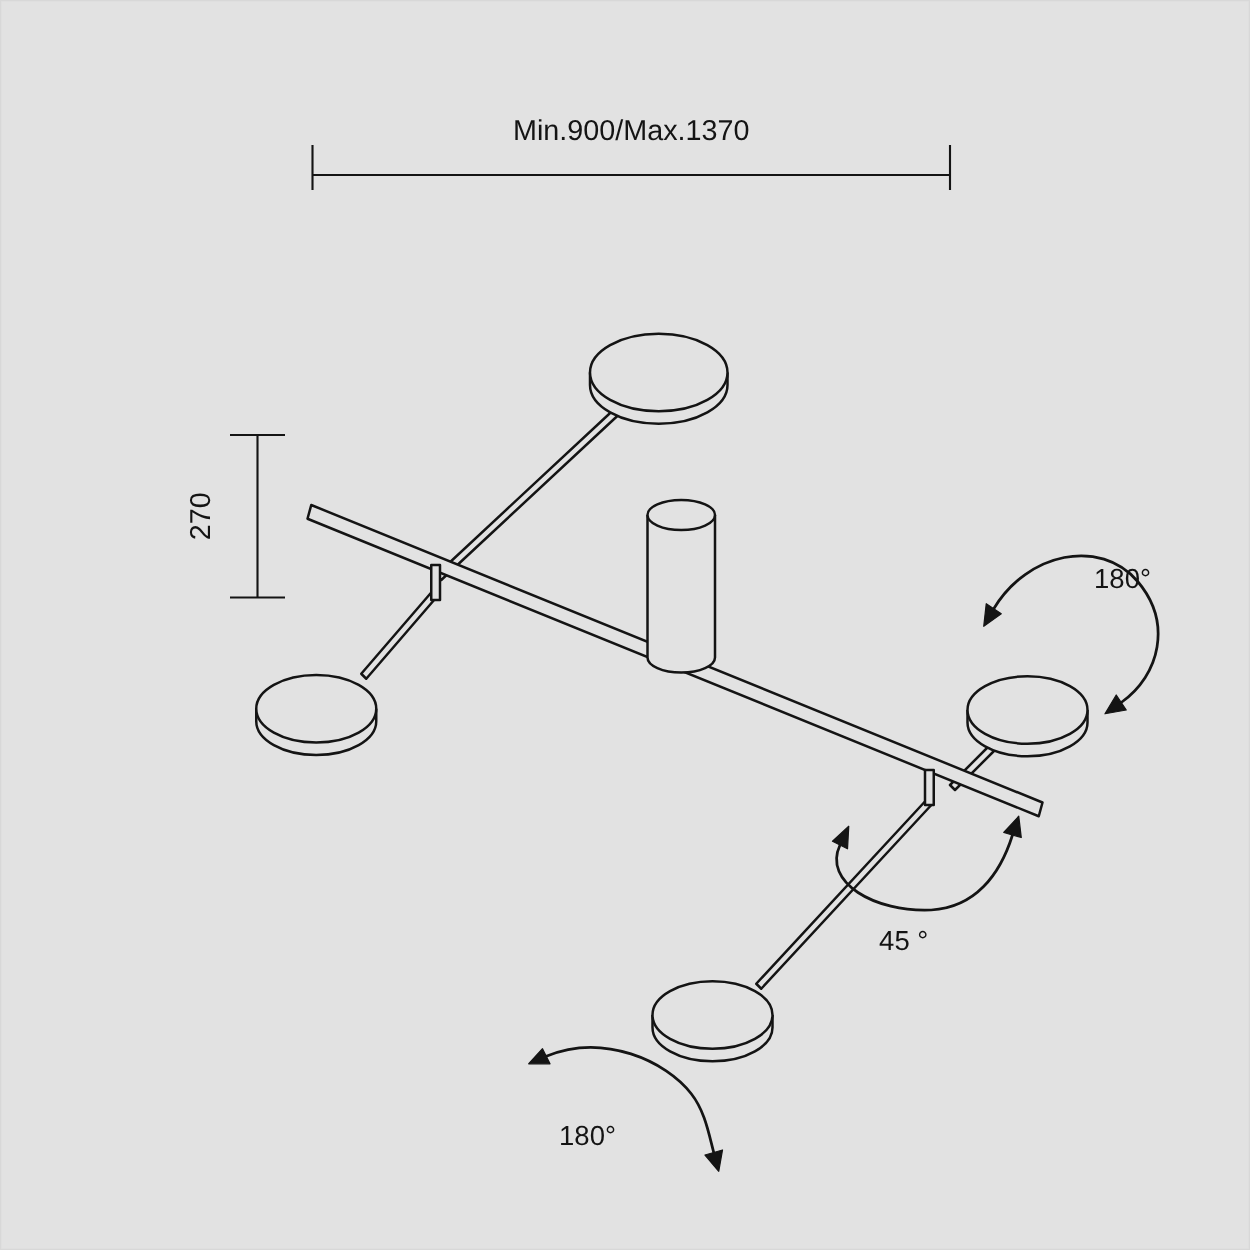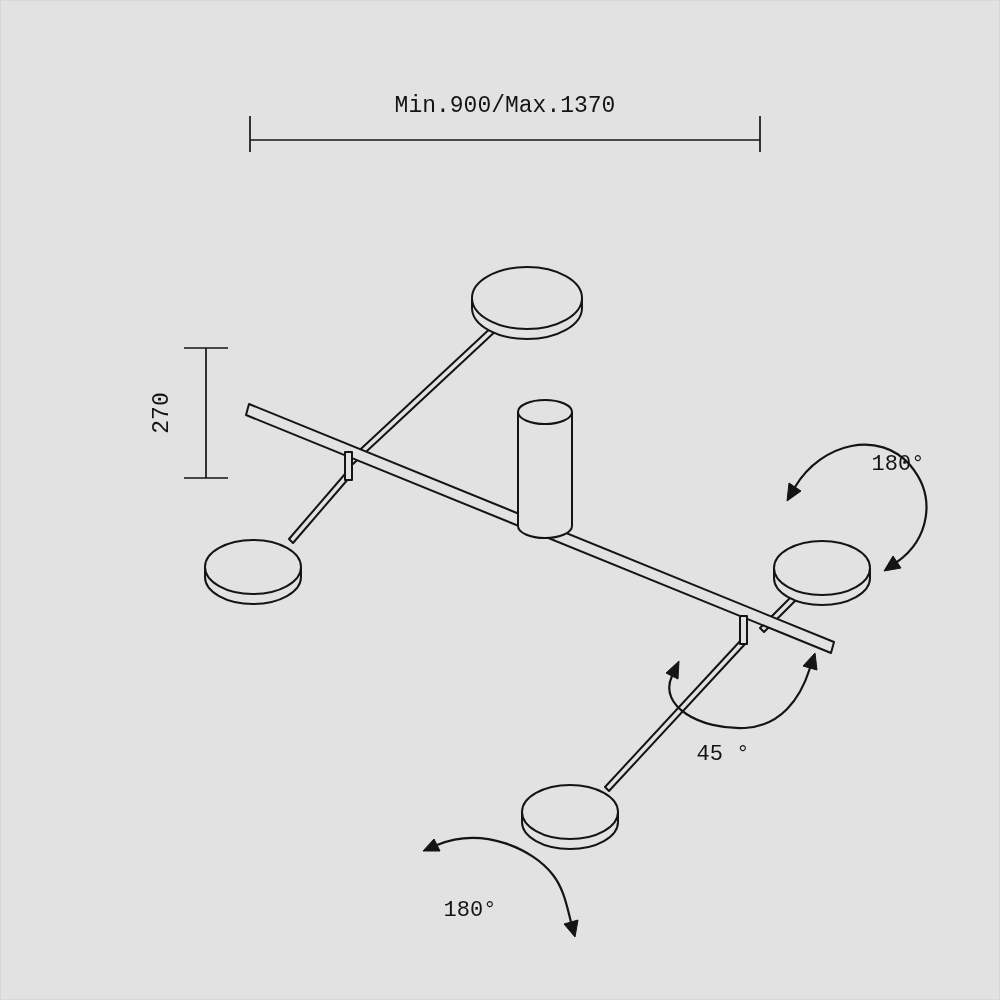--- a/index.html
+++ b/index.html
@@ -11,21 +11,20 @@
     height: 1000px;
     background: var(--bg, #e2e2e2);
     font-family: "Liberation Sans", sans-serif;
     overflow: hidden;
   }
   .stage {
     width: 1000px;
     height: 1000px;
     position: relative;
     box-shadow: inset 0 0 0 1px #d8d8d8;
-    font-family: Liberation Mono, monospace;
   }
   svg { display: block; }
   .solidpart {
     fill: var(--bg, #e2e2e2);
     stroke: var(--line, #141414);
     stroke-width: 2;
     stroke-linejoin: round;
   }
   .dim {
     stroke: var(--line, #141414);

